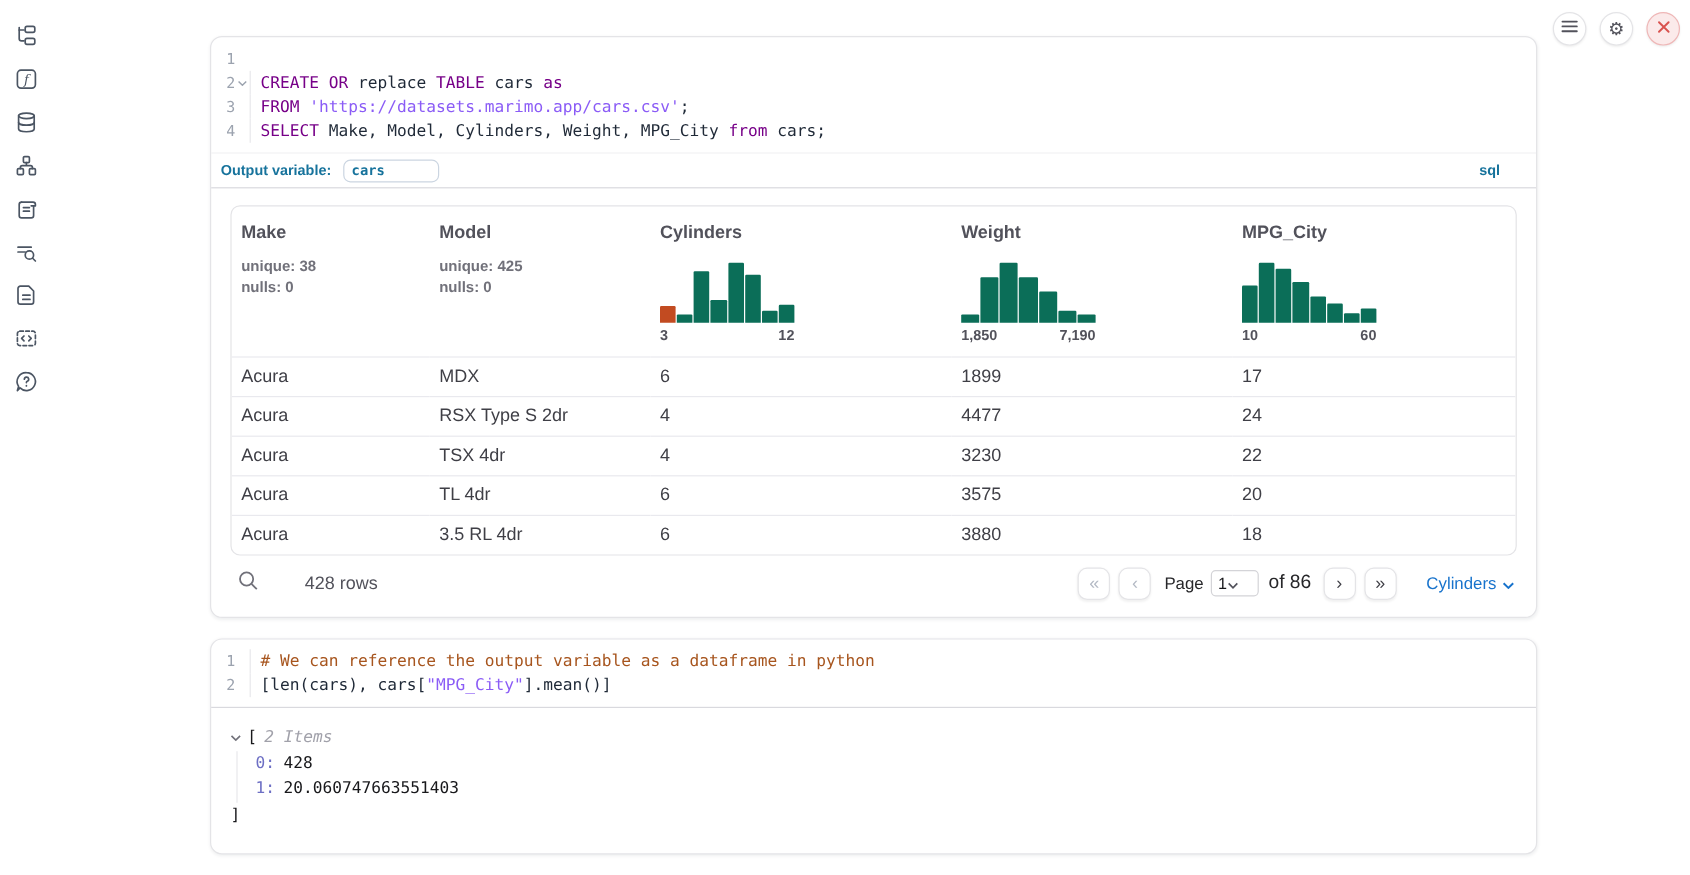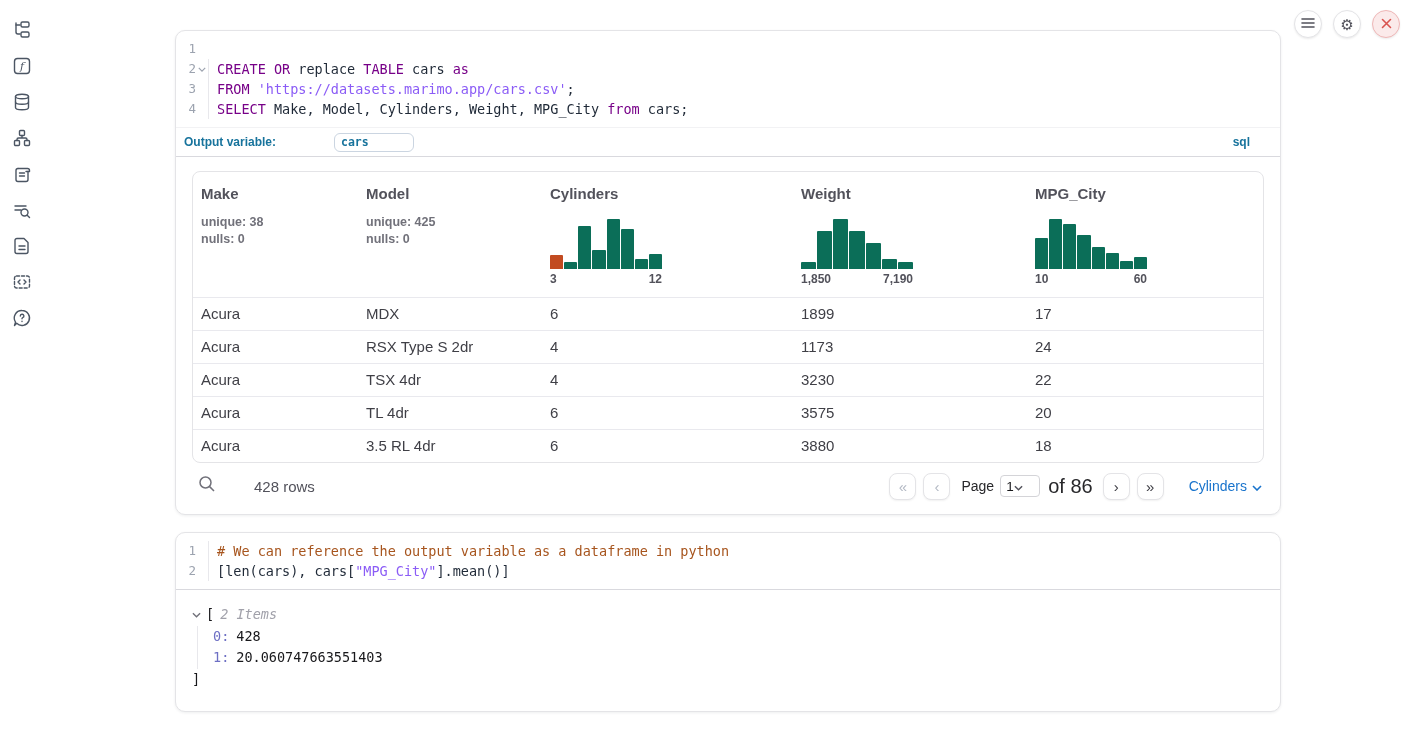--- a/index.html
+++ b/index.html
@@ -31,21 +31,21 @@
   .code-area { padding:8px 0 8px 4px; font-family:"DejaVu Sans Mono", monospace; font-size:13.5px; }
   .code-line { display:flex; height:20px; line-height:20px; white-space:pre; }
   .ln { width:16px; text-align:right; color:#9ca3af; font-size:12.5px; flex:none; }
   .fold { width:12px; flex:none; display:flex; align-items:center; justify-content:center; }
   .fold svg { stroke:#9ca3af; stroke-width:1.5; fill:none; }
   .code-text { border-left:1px solid #e8e8ec; padding-left:8px; color:#1f2937; }
   .tok-kw { color:#770088; } .tok-str { color:#8b5cf6; } .tok-com { color:#a7551e; } .tok-pl { color:#1f2937; }
 
   
   .outvar-row { height:30px; display:flex; align-items:center; padding:0 30px 0 8px;
-                border-top:1px solid #f2f2f4; border-bottom:1px solid #d9d9de;gap:48px; }
+                border-top:1px solid #f2f2f4; border-bottom:1px solid #d9d9de; }
   .outvar-label { font-size:12px; font-weight:bold; color:#17739c; }
   .outvar-input { margin-left:10px; width:80px; height:19px; border:1px solid #cbd5e1; border-radius:6px;
                   padding:0 6px; font-family:"DejaVu Sans Mono", monospace; font-size:11.5px; font-weight:bold;
                   color:#17739c; outline:none; }
   .lang-badge { margin-left:auto; font-size:12px; font-weight:bold; color:#17739c; }
 
   
   .table-section { padding:14px 16px 0 16px; }
   .tbl-wrap { border:1px solid #e4e4e7; border-radius:8px; overflow:hidden; }
   table { width:100%; border-collapse:collapse; table-layout:fixed; }
@@ -67,21 +67,21 @@
   .pager { margin-left:auto; display:flex; align-items:center; }
   .page-btn { width:27px; height:27px; border:1px solid #e4e4e7; border-radius:8px; background:#fff;
               box-shadow:0 1px 2px rgba(0,0,0,.06); display:flex; align-items:center; justify-content:center;
               font-size:15px; margin-right:7px; }
   .page-btn.disabled { color:#b3b9c4; }
   .page-btn.enabled  { color:#3f3f46; }
   .page-label { margin:0 6px 0 4px; font-size:14px; color:#27272a; }
   .page-select { width:40px; height:22px; border:1px solid #d4d4d8; border-radius:4px; display:flex;
                  align-items:center; padding:0 5px; font-size:13.5px; color:#18181b; }
   .page-select svg { margin-left:auto; stroke:#52525b; stroke-width:1.6; fill:none; }
-  .of-label { margin:0 10px 0 8px; font-size:20px; color:#27272a; }
+  .of-label { margin:0 10px 0 8px; font-size:16px; color:#27272a; }
   .download { margin-left:18px; display:flex; align-items:center; gap:5px; font-size:14px; color:#1873cc; cursor:pointer; }
   .download svg { stroke:#1873cc; stroke-width:1.6; fill:none; }
 
   
   .divider { border-top:1px solid #d9d9de; }
   .tree { padding:14px 16px; font-family:"DejaVu Sans Mono", monospace; font-size:13.5px; line-height:21.5px; color:#18181b; }
   .tree-head { display:flex; align-items:center; }
   .tree-caret { width:14px; display:flex; align-items:center; }
   .tree-caret svg { stroke:#71717a; stroke-width:1.5; fill:none; }
   .tree-items-label { color:#a1a1aa; font-style:italic; margin-left:6px; }
@@ -278,21 +278,21 @@
               <td>Acura</td>
               <td>MDX</td>
               <td>6</td>
               <td>1899</td>
               <td>17</td>
             </tr>
             <tr>
               <td>Acura</td>
               <td>RSX Type S 2dr</td>
               <td>4</td>
-              <td>1173</td>
+              <td>4477</td>
               <td>24</td>
             </tr>
             <tr>
               <td>Acura</td>
               <td>TSX 4dr</td>
               <td>4</td>
               <td>3230</td>
               <td>22</td>
             </tr>
             <tr>

